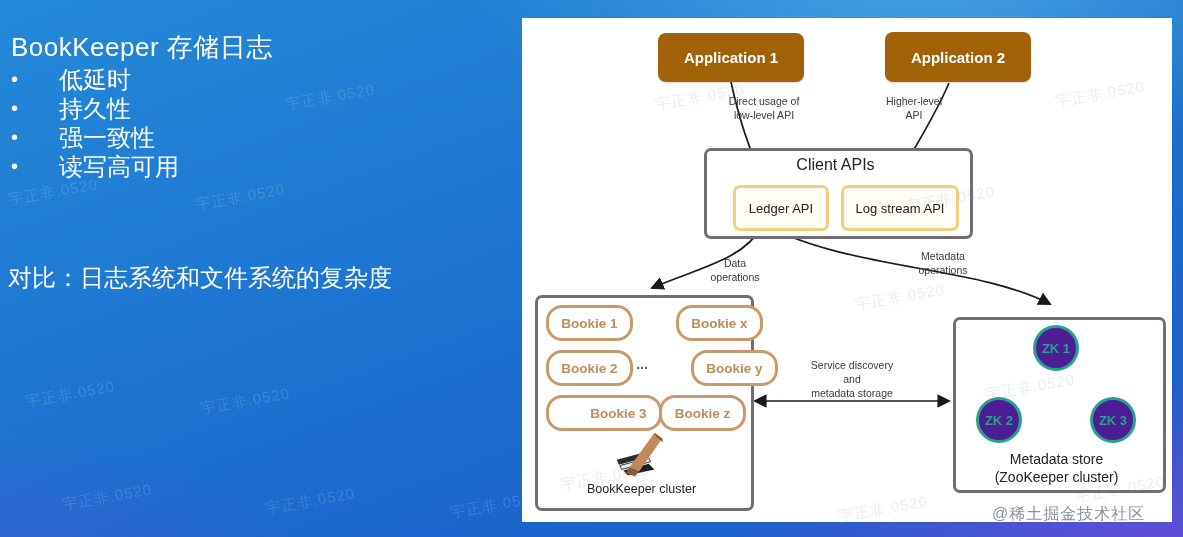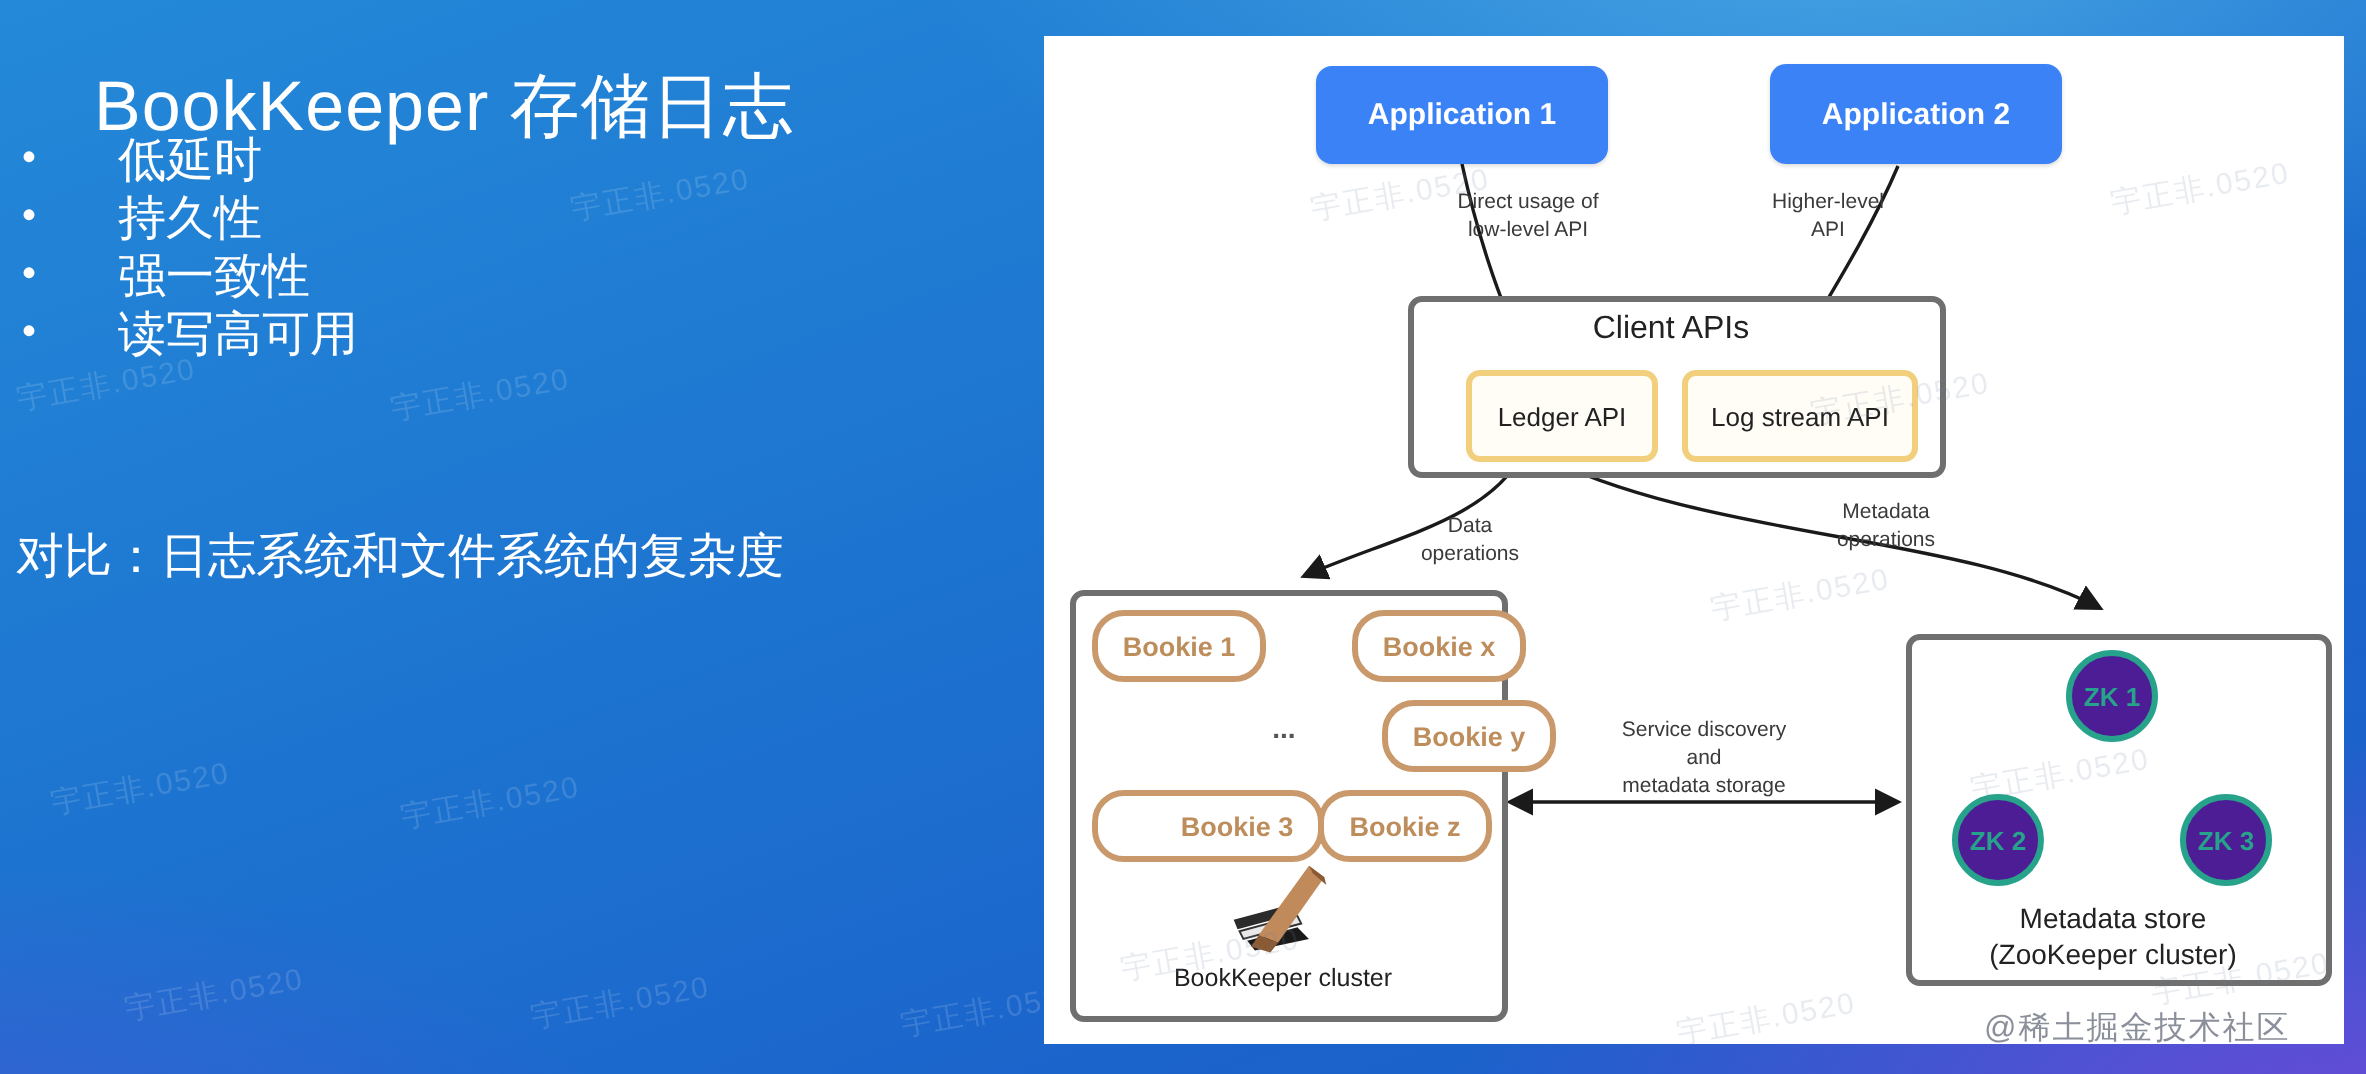--- a/index.html
+++ b/index.html
@@ -7,31 +7,31 @@
     position:relative;width:1183px;height:537px;overflow:hidden;
     font-family:"Liberation Sans","DejaVu Sans",sans-serif;
     background:
       radial-gradient(55% 50% at 100% 104%, rgba(118,72,218,0.85), rgba(118,72,218,0) 70%),
       radial-gradient(60% 55% at 78% -6%, rgba(110,205,245,0.50), rgba(110,205,245,0) 65%),
       radial-gradient(45% 40% at -5% 108%, rgba(90,80,215,0.45), rgba(90,80,215,0) 70%),
       linear-gradient(160deg,#2489d8 0%,#1d74d0 45%,#1b63cb 78%,#1f5ccb 100%);
   }
 
   
-  .slide-title{position:absolute;left:11px;top:30px;color:#fff;font-size:35px;font-weight:500;letter-spacing:0.5px;margin-left:36px;}
+  .slide-title{position:absolute;left:11px;top:30px;color:#fff;font-size:26px;font-weight:500;letter-spacing:0.5px;}
   .bullet-row{position:absolute;left:11px;color:#fff;font-size:24px;font-weight:500;display:flex;}
   .bullet-row .dot{width:28px;font-size:20px;line-height:30px;}
   .bullet-row .btxt{margin-left:20px;}
   .compare-line{position:absolute;left:8px;top:262px;color:#fff;font-size:24px;font-weight:500;}
 
   
   .panel{position:absolute;left:522px;top:18px;width:650px;height:504px;background:#ffffff;}
   .arrows{position:absolute;left:0;top:0;pointer-events:none;}
 
-  .appbox{position:absolute;background:#3b82f6;border-radius:8px;color:#fff;font-weight:bold;
+  .appbox{position:absolute;background:#a16207;border-radius:8px;color:#fff;font-weight:bold;
     font-size:15px;display:flex;align-items:center;justify-content:center;box-shadow:0 1px 2px rgba(0,0,0,0.15);}
   .app1{left:136px;top:15px;width:146px;height:49px;}
   .app2{left:363px;top:14px;width:146px;height:50px;}
 
   .edge-label{position:absolute;color:#3a3a3a;font-size:10.5px;line-height:1.35;text-align:center;white-space:pre-line;}
   .lbl-direct{left:186px;top:76px;width:112px;}
   .lbl-higher{left:340px;top:76px;width:104px;}
   .lbl-dataops{left:163px;top:238px;width:100px;}
   .lbl-metaops{left:371px;top:231px;width:100px;}
   .lbl-service{left:268px;top:340px;width:124px;}
@@ -138,20 +138,21 @@
 and
 metadata storage</div>
 
     <div class="graybox client-box"></div>
     <div class="client-title">Client APIs</div>
     <div class="apibox ledger">Ledger API</div>
     <div class="apibox logstream">Log stream API</div>
 
     <div class="graybox bk-box"></div>
     <div class="bookie" style="left:24px;top:287px;">Bookie 1</div>
+    <div class="bookie" style="left:24px;top:332px;">Bookie 2</div>
     <div class="bookie" style="left:24px;top:377px;padding-left:29px;">Bookie 3</div>
     <div class="bookie" style="left:137px;top:287px;margin-left:17px;">Bookie x</div>
     <div class="bookie" style="left:137px;top:332px;margin-left:32px;">Bookie y</div>
     <div class="bookie" style="left:137px;top:377px;">Bookie z</div>
     <div class="ellipsis">...</div>
 
     <svg class="books" viewBox="0 0 64 56">
       <polygon points="8,33 38,25 40,30 10,38" fill="#2b2b2b"></polygon>
       <polygon points="11,39 41,31 43,35 13,43" fill="#e8e8e8" stroke="#333" stroke-width="1"></polygon>
       <polygon points="15,44 41,37 47,43 19,49" fill="#1a1a1a"></polygon>

